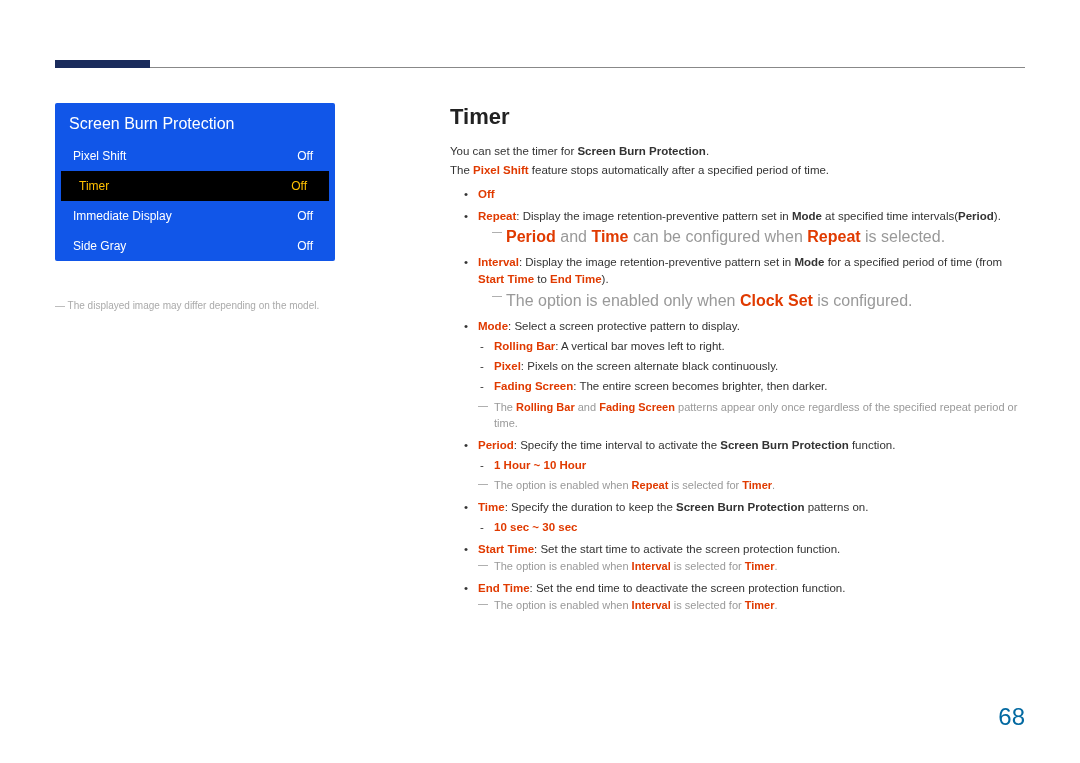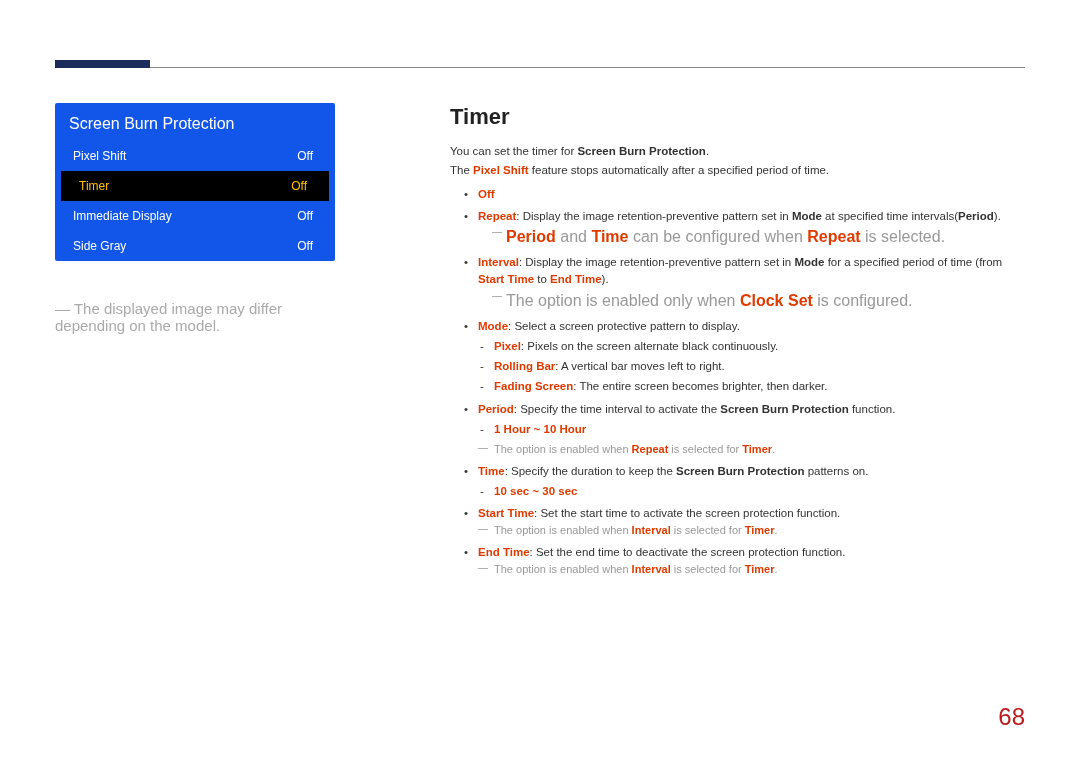--- a/index.html
+++ b/index.html
@@ -50,21 +50,21 @@
   .menu-item.selected {
     background: #000;
     color: #ffc000;
     margin: 0 6px;
   }
   .footnote-left {
     position: absolute;
     top: 300px;
     left: 55px;
     width: 280px;
-    font-size: 15px;
+    font-size: 10px;
     color: #aaa;
   }
   .content {
     position: absolute;
     top: 100px;
     left: 450px;
     right: 55px;
     font-size: 11.5px;
     color: #333;
     line-height: 1.5;
@@ -133,21 +133,21 @@
     left: 0px;
     top: -1px;
     color: #999;
     font-size: 10px;
   }
   .page-num {
     position: absolute;
     bottom: 32px;
     right: 55px;
     font-size: 24px;
-    color: #b91c1c;
+    color: #0369a1;
     font-weight: 300;
   }
 </style>
 </head>
 <body>
 
 <div class="top-accent"></div>
 <div class="top-divider"></div>
 
 <div class="menu-box">
@@ -196,24 +196,27 @@
     <li>
       <span class="hl">Interval</span><span>: Display the image retention-preventive pattern set in </span><span class="bold">Mode</span><span> for a specified period of time (from </span><span class="hl">Start Time</span><span> to </span><span class="hl">End Time</span><span>).</span>
       <div class="note">
         <span>The option is enabled only when </span><span class="hl">Clock Set</span><span> is configured.</span>
       </div>
     </li>
 
     <li>
       <span class="hl">Mode</span><span>: Select a screen protective pattern to display.</span>
       <ul class="sub">
+        <li><span class="hl">Rolling Bar</span><span>: A vertical bar moves left to right.</span></li>
         <li><span class="hl">Pixel</span><span>: Pixels on the screen alternate black continuously.</span></li>
-        <li><span class="hl">Rolling Bar</span><span>: A vertical bar moves left to right.</span></li>
         <li><span class="hl">Fading Screen</span><span>: The entire screen becomes brighter, then darker.</span></li>
       </ul>
+      <div class="sub-note">
+        <span>The </span><span class="hl">Rolling Bar</span><span> and </span><span class="hl">Fading Screen</span><span> patterns appear only once regardless of the specified repeat period or time.</span>
+      </div>
     </li>
 
     <li>
       <span class="hl">Period</span><span>: Specify the time interval to activate the </span><span class="bold">Screen Burn Protection</span><span> function.</span>
       <ul class="sub">
         <li><span class="hl">1 Hour ~ 10 Hour</span></li>
       </ul>
       <div class="sub-note">
         <span>The option is enabled when </span><span class="hl">Repeat</span><span> is selected for </span><span class="hl">Timer</span><span>.</span>
       </div>

